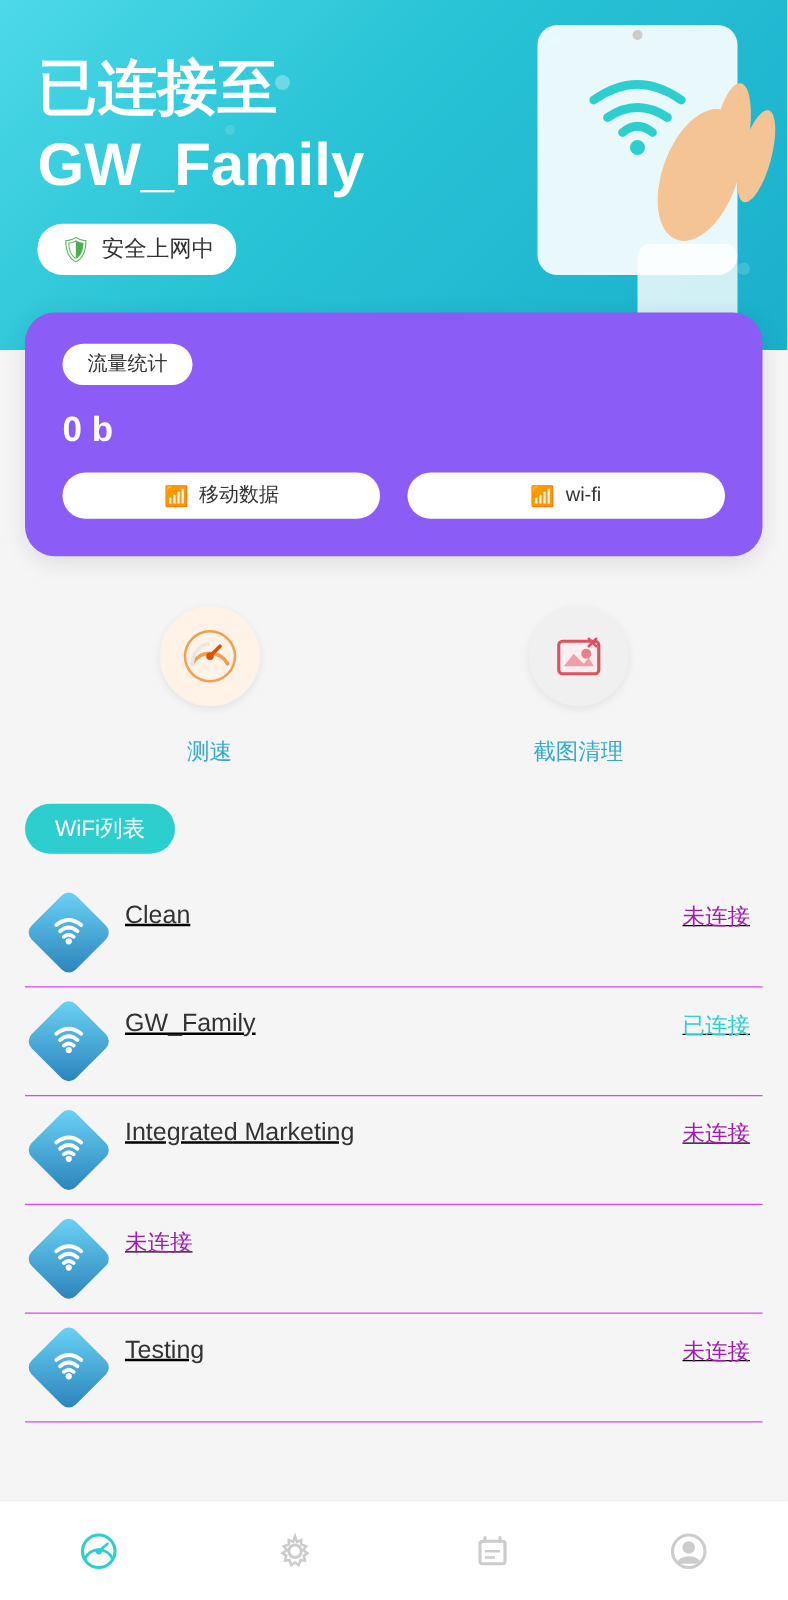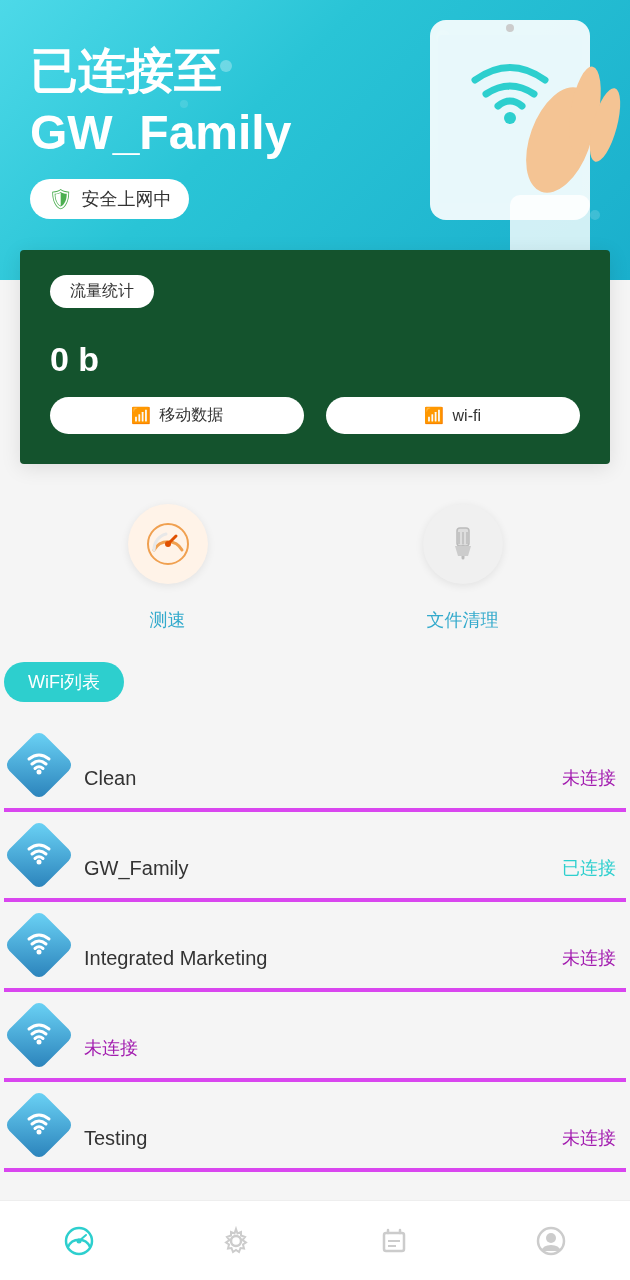--- a/index.html
+++ b/index.html
@@ -55,22 +55,22 @@
       z-index: 1;
     }
     
     .tablet-svg {
       width: 100%;
       height: 100%;
     }
 
     
     .stats-card {
-      background: #14532d;
-      border-radius: 4px;
+      background: #8b5cf6;
+      border-radius: 24px;
       margin: -30px 20px 0;
       padding: 25px 30px 30px;
       position: relative;
       z-index: 10;
       box-shadow: 0 4px 20px rgba(0,0,0,0.1);
     }
     .stats-label-btn {
       display: inline-block;
       background: white;
       border-radius: 20px;
@@ -79,24 +79,23 @@
       color: #333;
       margin-bottom: 20px;
     }
     .stats-row {
       display: flex;
       justify-content: space-between;
       align-items: center;
       margin-bottom: 18px;
     }
     .stats-value {
-      font-size: 34px;
+      font-size: 28px;
       font-weight: bold;
       color: white;
-      margin-top: 12px;
     }
     .stats-btns {
       display: flex;
       justify-content: space-between;
     }
     .stats-type-btn {
       background: white;
       border-radius: 20px;
       padding: 8px 22px;
       font-size: 16px;
@@ -136,36 +135,37 @@
     }
     .action-icon-circle.orange { background: #fff3e8; }
     .action-icon-circle.gray { background: #f0f0f0; }
     .action-label {
       font-size: 18px;
       color: #33aacc;
     }
 
     
     .wifi-section {
-      padding: 10px 4px 100px;
+      padding: 10px 20px 100px;
+      text-decoration: underline;
     }
     .wifi-list-badge {
       display: inline-block;
       background: #2dcfce;
       color: white;
       border-radius: 20px;
       padding: 8px 24px;
       font-size: 18px;
       margin-bottom: 20px;
     }
     .wifi-item {
       display: flex;
-      align-items: flex-end;
+      align-items: flex-start;
       padding: 18px 10px;
-      border-bottom: 4px solid #d946ef;
+      border-bottom: 1px solid #d946ef;
     }
     .wifi-icon-diamond {
       width: 50px;
       height: 50px;
       background: linear-gradient(135deg, #6dd5f7, #2980b9);
       transform: rotate(45deg);
       border-radius: 8px;
       display: flex;
       align-items: center;
       justify-content: center;
@@ -291,30 +291,32 @@
         <path d="M8 28 A16 16 0 0 1 20 12" fill="none" stroke="#e8e8e8" stroke-width="3" stroke-linecap="round"></path>
         <line x1="22" y1="22" x2="30" y2="14" stroke="#e05000" stroke-width="3" stroke-linecap="round"></line>
         <circle cx="22" cy="22" r="3" fill="#e05000"></circle>
       </svg>
     </div>
     <span class="action-label">测速</span>
   </div>
   <div class="action-item">
     <div class="action-icon-circle gray">
       <svg width="44" height="44" viewBox="0 0 44 44">
-        <rect x="16" y="6" width="12" height="18" rx="3" fill="#ddd" stroke="#bbb" stroke-width="1.5"></rect>
-        <line x1="22" y1="24" x2="22" y2="36" stroke="#bbb" stroke-width="3" stroke-linecap="round"></line>
-        <path d="M14 24 h16 l-3 10 H17 Z" fill="#ccc"></path>
-
-        <line x1="18" y1="10" x2="18" y2="22" stroke="#bbb" stroke-width="1.5"></line>
-        <line x1="22" y1="10" x2="22" y2="22" stroke="#bbb" stroke-width="1.5"></line>
-        <line x1="26" y1="10" x2="26" y2="22" stroke="#bbb" stroke-width="1.5"></line>
+        <rect x="6" y="10" width="32" height="26" rx="3" fill="none" stroke="#e05060" stroke-width="2.5"></rect>
+        <rect x="10" y="14" width="24" height="18" rx="2" fill="#ffeef0"></rect>
+
+        <path d="M10 30 L18 20 L26 28 L30 23 L34 30 Z" fill="#e05060" opacity="0.5"></path>
+
+        <circle cx="28" cy="20" r="4" fill="#e05060" opacity="0.7"></circle>
+
+        <line x1="30" y1="8" x2="36" y2="14" stroke="#e05060" stroke-width="2" stroke-linecap="round"></line>
+        <line x1="36" y1="8" x2="30" y2="14" stroke="#e05060" stroke-width="2" stroke-linecap="round"></line>
       </svg>
     </div>
-    <span class="action-label">文件清理</span>
+    <span class="action-label">截图清理</span>
   </div>
 </div>
 
 <div class="wifi-section">
   <div class="wifi-list-badge">WiFi列表</div>
 
   
   <div id="wifi-list-container">
       <div class="wifi-item">
     <div class="wifi-icon-diamond">

